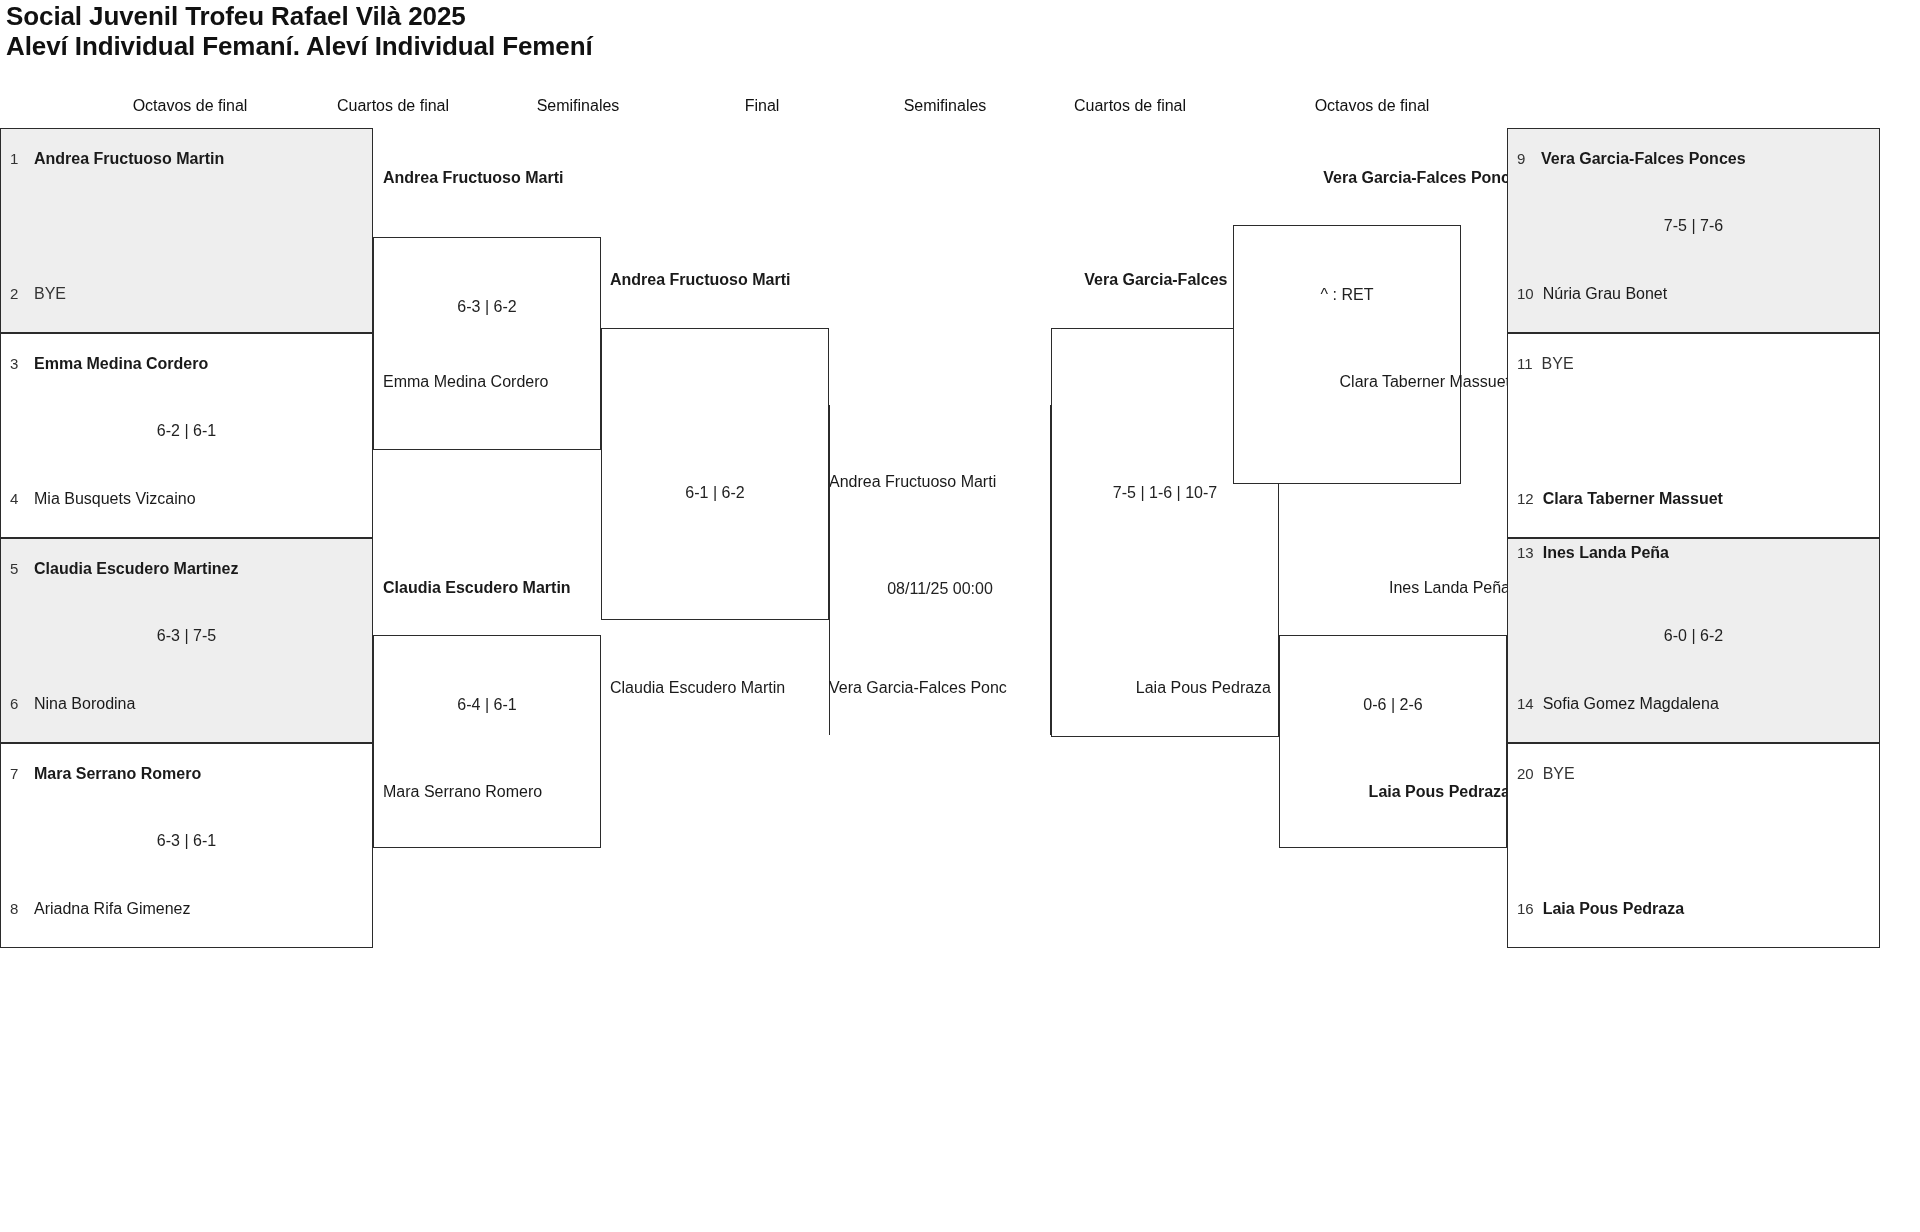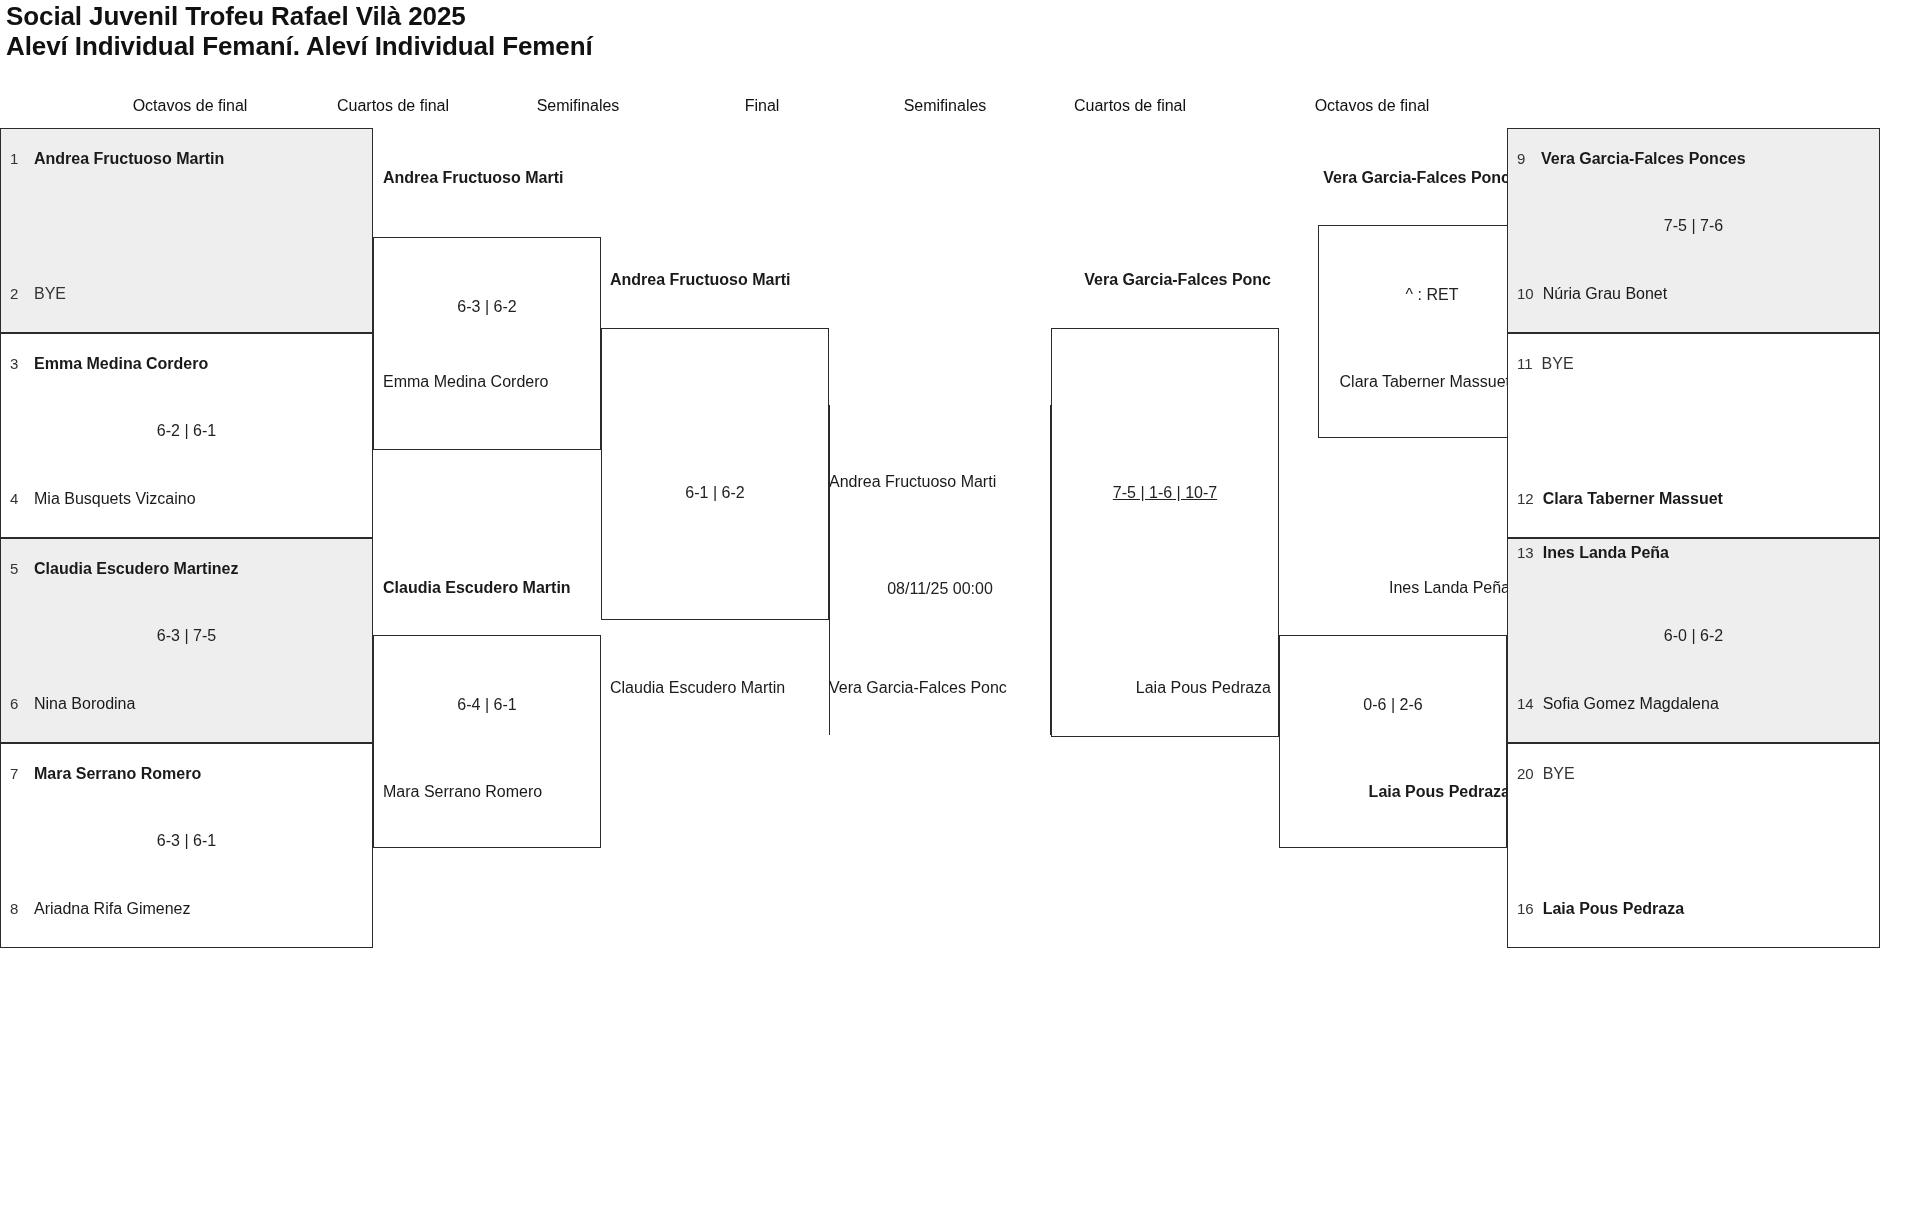--- a/index.html
+++ b/index.html
@@ -155,26 +155,26 @@
   <div class="flabel lose" style="left:610px; top:678px; width:220px;">Claudia Escudero Martin</div>
 
   <div class="flabel lose" style="left:829px; top:472px; width:222px;">Andrea Fructuoso Marti</div>
   <div class="cell noborder" style="left:829px; top:405px; width:222px; height:330px; border-left:1px solid #2b2b2b; border-right:1px solid #2b2b2b;">
     <div class="datetxt" style="left:0; top:175px; width:100%;">08/11/25 00:00</div>
   </div>
   <div class="flabel lose" style="left:829px; top:678px; width:222px;">Vera Garcia-Falces Ponc</div>
 
   <div class="flabel win r" style="left:1046px; top:270px; width:225px;"><span>Vera Garcia-Falces Ponc</span></div>
   <div class="cell" style="left:1051px; top:328px; width:228px; height:409px;">
-    <div class="score" style="top:155px;text-decoration:underline;">7-5 | 1-6 | 10-7</div>
+    <div class="score" style="top:155px;">7-5 | 1-6 | 10-7</div>
   </div>
   <div class="flabel lose r" style="left:1046px; top:678px; width:225px;"><span>Laia Pous Pedraza</span></div>
 
   <div class="flabel win r" style="left:1230px; top:168px; width:280px;"><span>Vera Garcia-Falces Ponc</span></div>
-  <div class="cell" style="left:1318px; top:225px; width:228px; height:213px;">
+  <div class="cell" style="left:1233px; top:225px; width:228px; height:259px;">
     <div class="score" style="top:60px;">^ : RET</div>
   </div>
   <div class="flabel lose r" style="left:1230px; top:372px; width:280px;"><span>Clara Taberner Massuet</span></div>
 
   <div class="flabel lose r" style="left:1230px; top:578px; width:280px;"><span>Ines Landa Peña</span></div>
   <div class="cell" style="left:1279px; top:635px; width:228px; height:213px;">
     <div class="score" style="top:60px;">0-6 | 2-6</div>
   </div>
   <div class="flabel win r" style="left:1230px; top:782px; width:280px;"><span>Laia Pous Pedraza</span></div>
 

